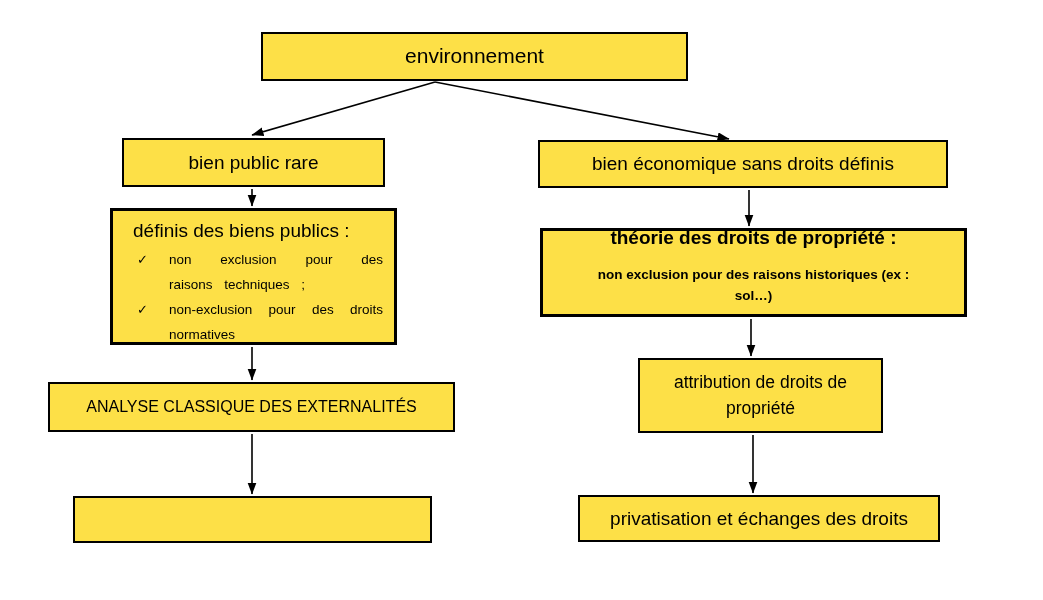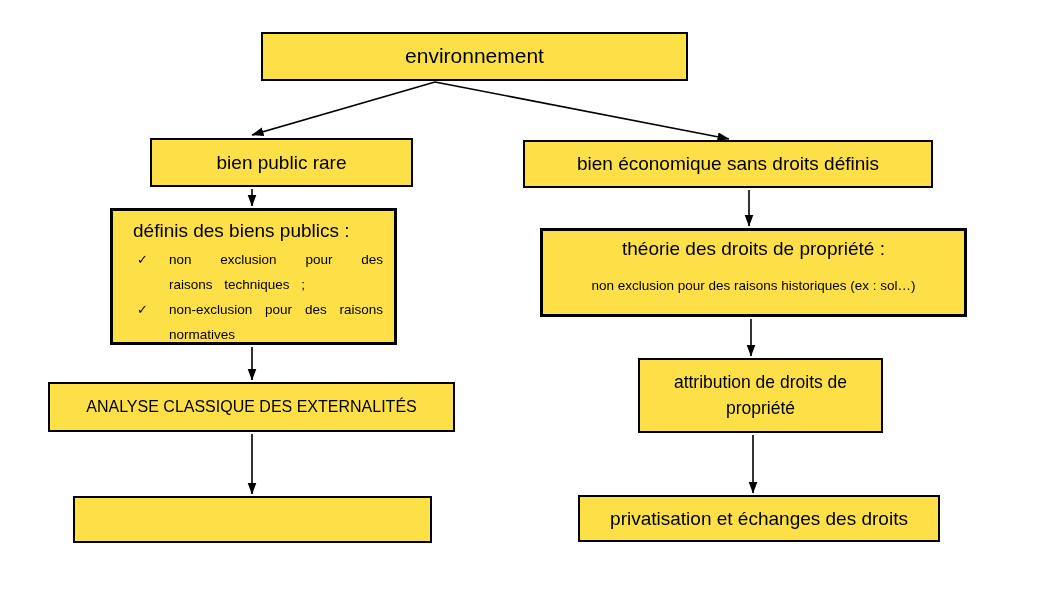--- a/index.html
+++ b/index.html
@@ -51,21 +51,21 @@
     width:36px;flex:0 0 36px;
     font-size:13px;line-height:25px;
     padding-left:4px;box-sizing:border-box;
   }
   .bullet-text{
     width:214px;flex:0 0 214px;
     font-size:13.5px;line-height:25px;
     text-align:justify;
     word-spacing:8px;
   }
-  .theory-center{padding:6px 23px;}
+  .theory-center{padding:6px 23px;font-weight:bold;}
   .theory-center .theory-title{margin-bottom:2px;}
   .subtitle{
     font-size:13.5px;line-height:1.6;
     max-width:342px;margin:12px auto;
   }
   #arrows{
     position:absolute;inset:0;
     width:1043px;height:600px;
     z-index:2;pointer-events:none;
   }
@@ -73,48 +73,48 @@
 </head>
 <body>
 
 <div id="canvas">
 
   <div class="node n-env" style="left:261px;top:32px;width:427px;height:49px;">
     <div class="shadow"></div>
     <span>environnement</span>
   </div>
 
-  <div class="node n-big" style="left:122px;top:138px;width:263px;height:49px;margin-left:28px;">
+  <div class="node n-big" style="left:122px;top:138px;width:263px;height:49px;">
     <div class="shadow"></div>
     <span>bien public rare</span>
   </div>
 
   <div class="node thick theory-left" style="left:110px;top:208px;width:287px;height:137px;">
     <div class="shadow"></div>
     <div class="theory-title">définis des biens publics :</div>
     <div class="bullet-row">
       <span class="bullet-check">✓</span>
       <span class="bullet-text">non exclusion pour des raisons techniques ;</span>
     </div>
     <div class="bullet-row">
       <span class="bullet-check">✓</span>
-      <span class="bullet-text">non-exclusion pour des raisons normatives</span>
+      <span class="bullet-text">non-exclusion pour des droits normatives</span>
     </div>
   </div>
 
   <div class="node n-caps" style="left:48px;top:382px;width:407px;height:50px;">
     <div class="shadow"></div>
     <span>ANALYSE CLASSIQUE DES EXTERNALITÉS</span>
   </div>
 
   <div class="node n-big" style="left:73px;top:496px;width:359px;height:47px;">
     <div class="shadow"></div>
   </div>
 
-  <div class="node n-big" style="left:523px;top:140px;width:410px;height:48px;">
+  <div class="node n-big" style="left:538px;top:140px;width:410px;height:48px;">
     <div class="shadow"></div>
     <span>bien économique sans droits définis</span>
   </div>
 
   <div class="node thick theory-center" style="left:540px;top:228px;width:427px;height:89px;">
     <div class="shadow"></div>
     <div class="theory-title">théorie des droits de propriété :</div>
     <div class="subtitle">non exclusion pour des raisons historiques (ex : sol…)</div>
   </div>
 

